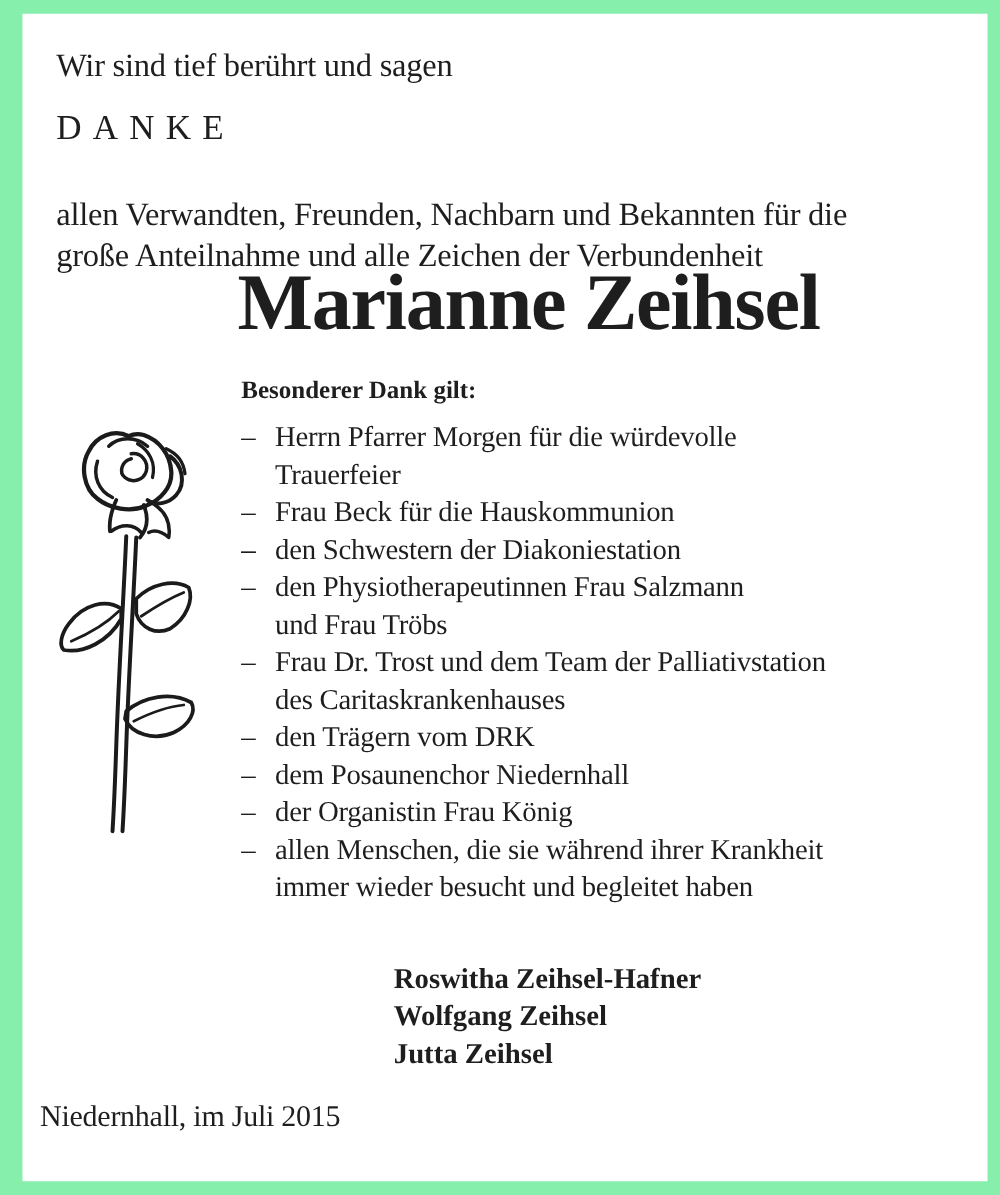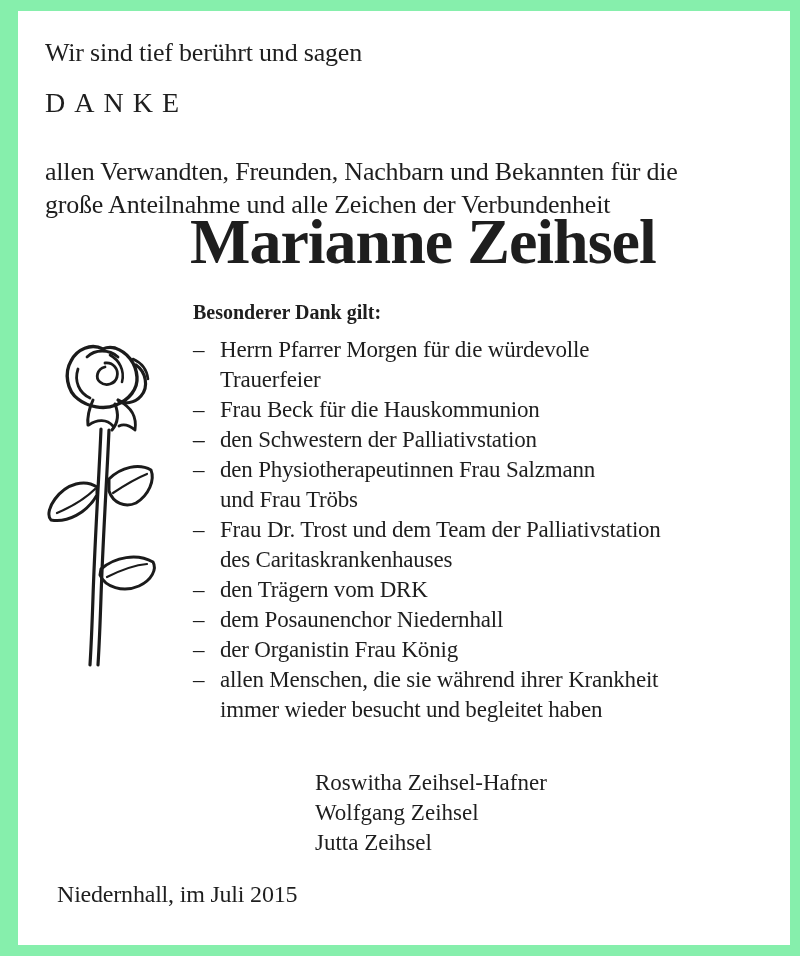--- a/index.html
+++ b/index.html
@@ -63,25 +63,25 @@
     position: relative;
     padding-left: 27px;
   }
   .thanks-list .dash {
     position: absolute;
     left: 0; top: 0;
   }
   .mourners {
     left: 297px; top: 757px;
     font-size: 23px; line-height: 30px;
-    font-weight: normal;
+    font-weight: bold;
     white-space: pre-line;
   }
   .place-date {
-    left: 39px; top: 871px;
+    left: 14px; top: 871px;
     font-size: 24px; line-height: 24px;
     letter-spacing: -0.2px;
   }
   .rose {
     position: absolute;
     left: 25px; top: 326px;
     width: 124px; height: 330px;
   }
   .rose svg { width: 100%; height: 100%; }
   .rose path {
@@ -147,21 +147,21 @@
       </li>
       <li>
         <span class="dash">–</span>
         <span class="pre">Frau Beck für die Hauskommunion</span>
       </li>
       <li>
         <span class="dash">–</span>
       </li>
       <li>
         <span class="dash">–</span>
-        <span class="pre">den Schwestern der Palliativstation</span>
+        <span class="pre">den Schwestern der Diakoniestation</span>
       </li>
       <li>
         <span class="dash">–</span>
         <span class="pre">den Physiotherapeutinnen Frau Salzmann
 und Frau Tröbs</span>
       </li>
       <li>
         <span class="dash">–</span>
         <span class="pre">Frau Dr. Trost und dem Team der Palliativstation
 des Caritaskrankenhauses</span>

